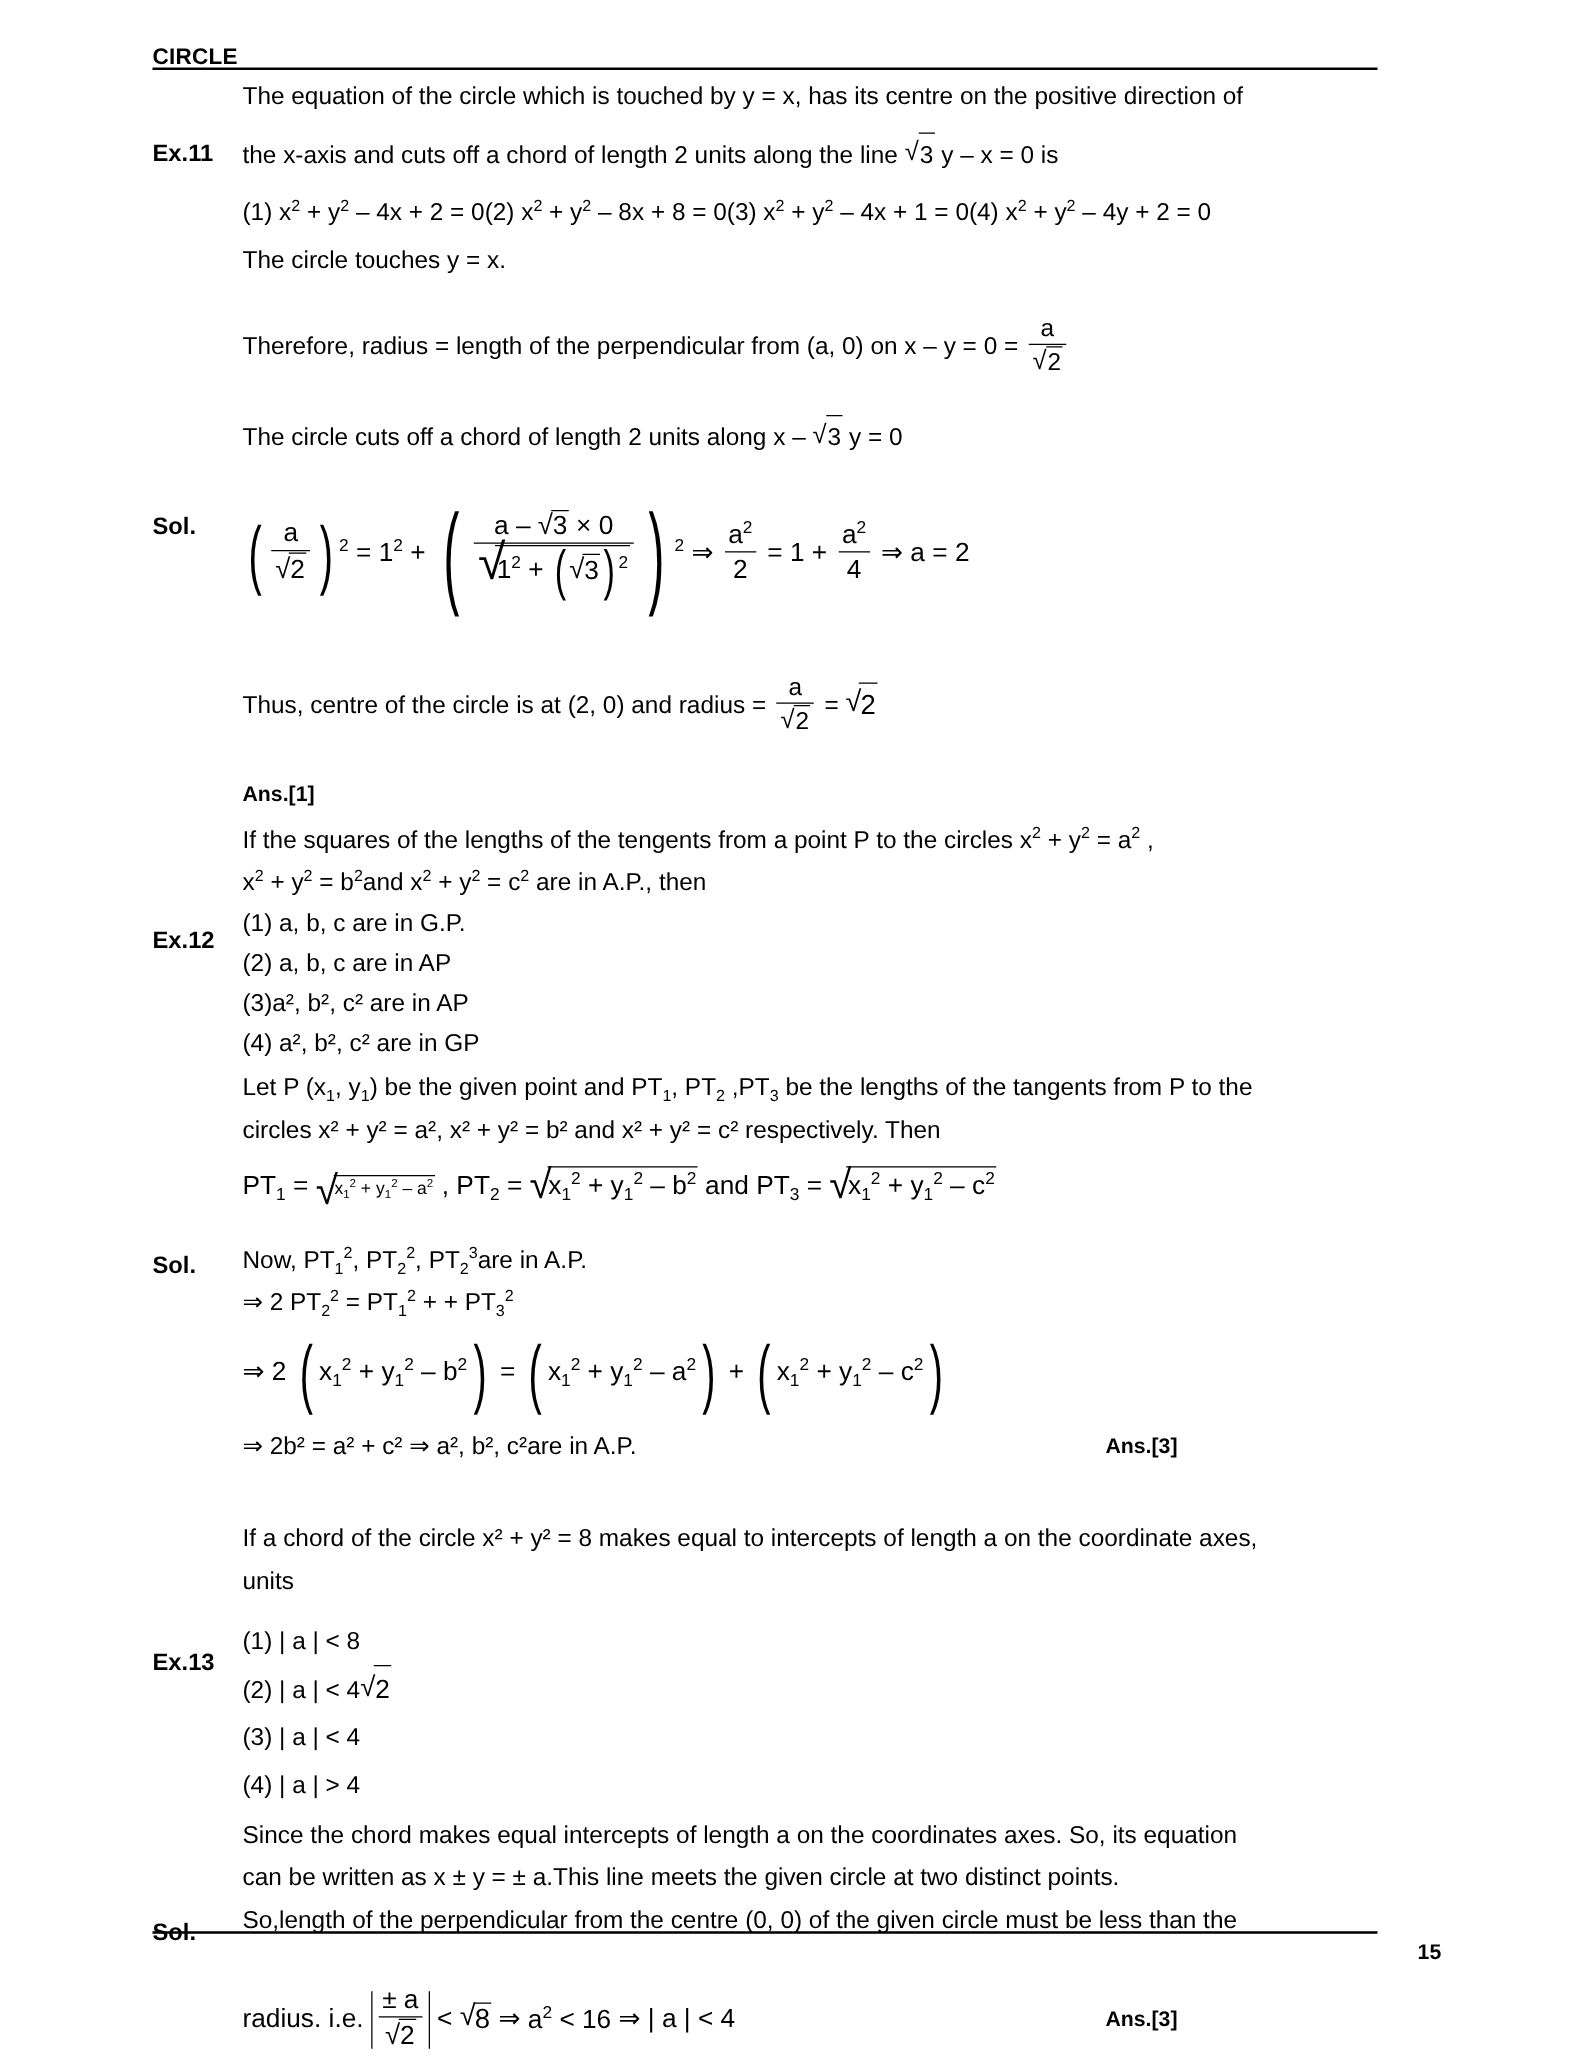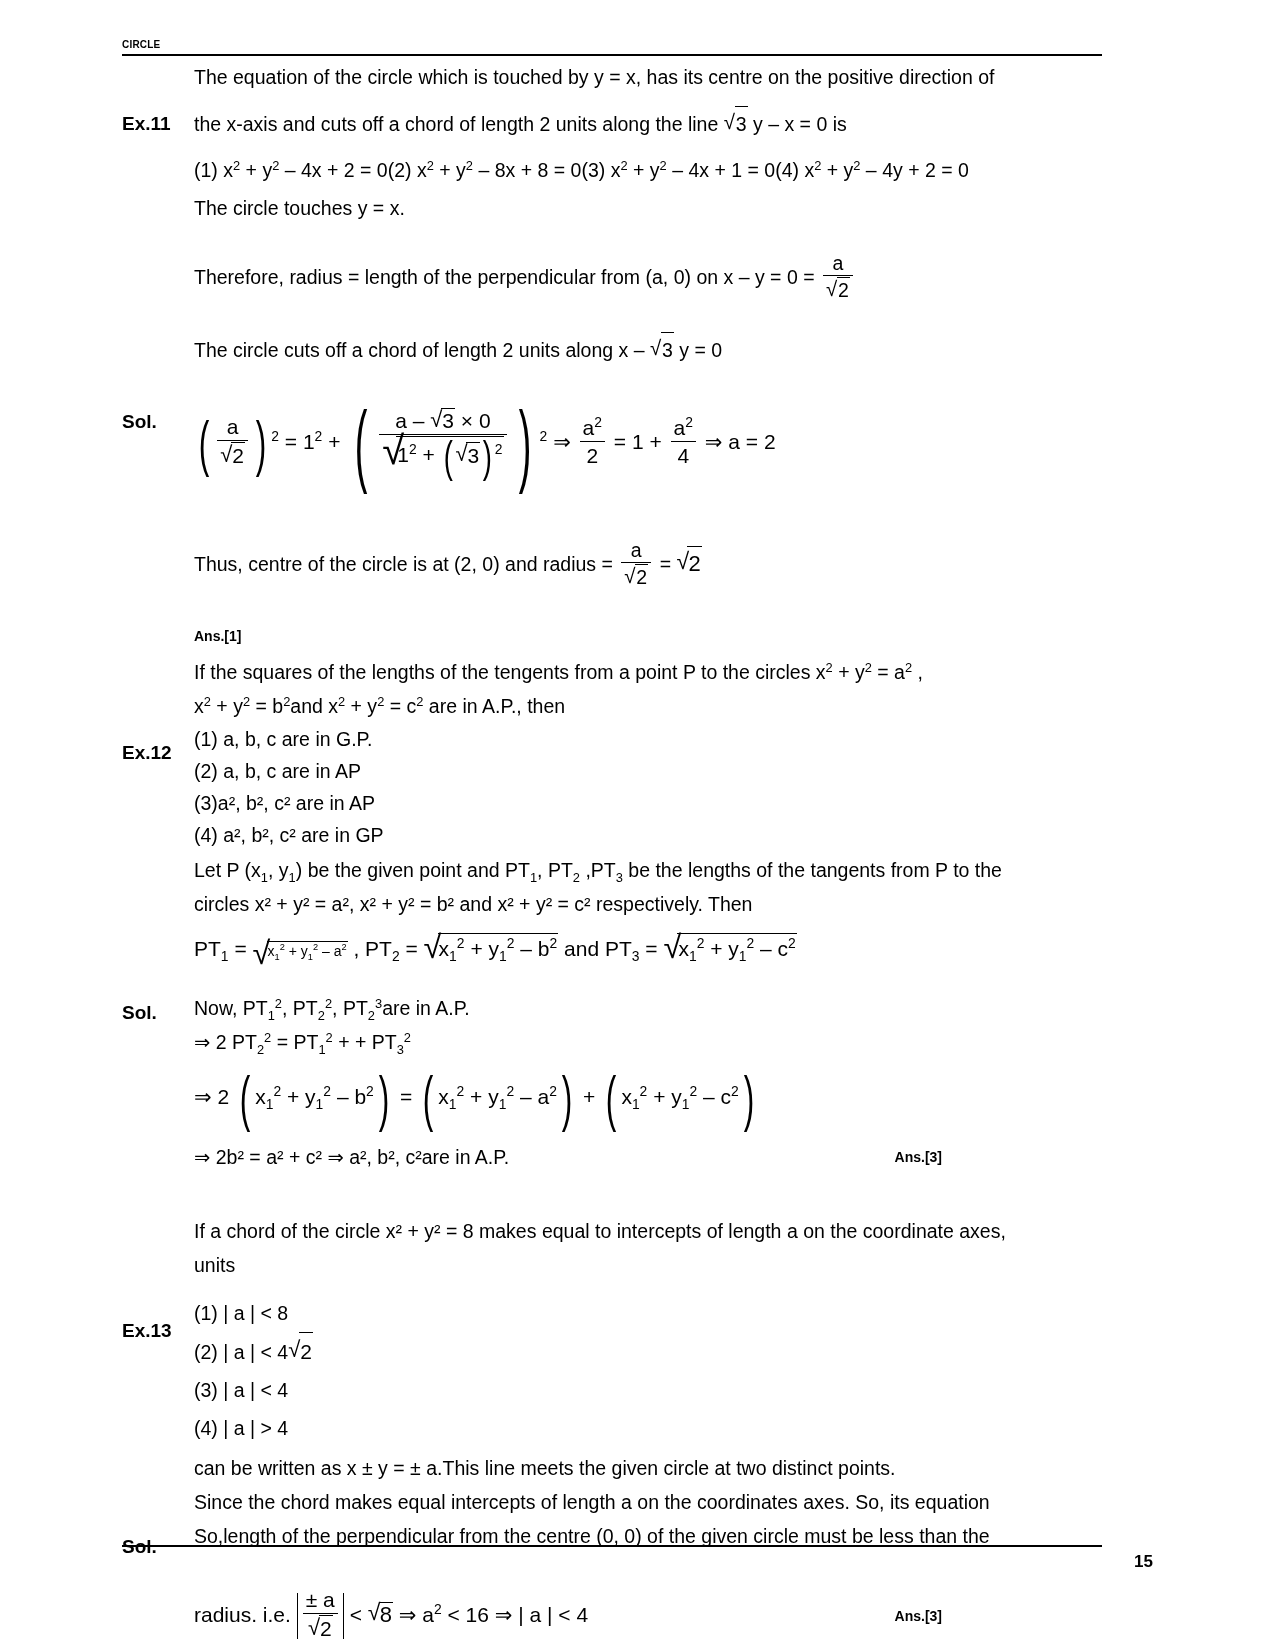--- a/index.html
+++ b/index.html
@@ -24,21 +24,21 @@
   }
   .content {
     position: absolute;
     left: 122px;
     top: 38px;
     width: 980px;
   }
 
   
   .hdr-label {
-    font-size: 10px;
+    font-size: 18px;
     font-weight: bold;
     letter-spacing: 0.2px;
     line-height: 14px;
     padding-bottom: 1px;
   }
   .hdr-rule {
     border-bottom: 2.5px solid #000;
     width: 980px;
     margin-top: 1px;
   }
@@ -147,21 +147,21 @@
     transform: scaleX(0.52);
   }
 
   .eq-block {
     font-size: 21px;
     line-height: 1.1;
   }
 
   .ans {
     font-weight: bold;
-    font-size: 14px;
+    font-size: 17px;
   }
 
   .spacer-12 { height: 12px; }
   .spacer-20 { height: 20px; }
   .spacer-28 { height: 28px; }
   .spacer-36 { height: 36px; }
 
   
   .opts {
     display: flex;
@@ -360,22 +360,22 @@
           <div style="width:210px"><span>(2) | a |  &lt; 4</span><span class="rad" style="font-size:21px"><span class="radbar">2</span></span></div>
           <div style="width:222px">(3) | a | &lt; 4</div>
           <div>(4) | a | &gt; 4</div>
         </div>
       </div>
     </div>
 
     <div class="row">
       <div class="tag">Sol.</div>
       <div class="body">
+        <div class="line wrap">Since the chord makes equal intercepts of length a on the coordinates axes. So, its equation</div>
         <div class="line wrap">can be written as x ± y = ± a.This line meets the given circle at two distinct points.</div>
-        <div class="line wrap">Since the chord makes equal intercepts of length a on the coordinates axes. So, its equation</div>
         <div class="line wrap">So,length of the perpendicular from the centre (0, 0) of the given circle must be less than the</div>
 
         <div class="spacer-36"></div>
 
         <div class="eq-block" style="display:flex;justify-content:space-between;align-items:center;font-size:21px">
           <span>
             <span>radius. i.e.</span>
             <span><span class="tallbar"></span><span class="frac" style="margin:0 5px"><span class="num">± a</span><span class="den"><span class="rad"><span class="radbar">2</span></span></span></span><span class="tallbar"></span></span>
             <span>&lt;</span>
             <span class="rad" style="font-size:22px"><span class="radbar">8</span></span>

